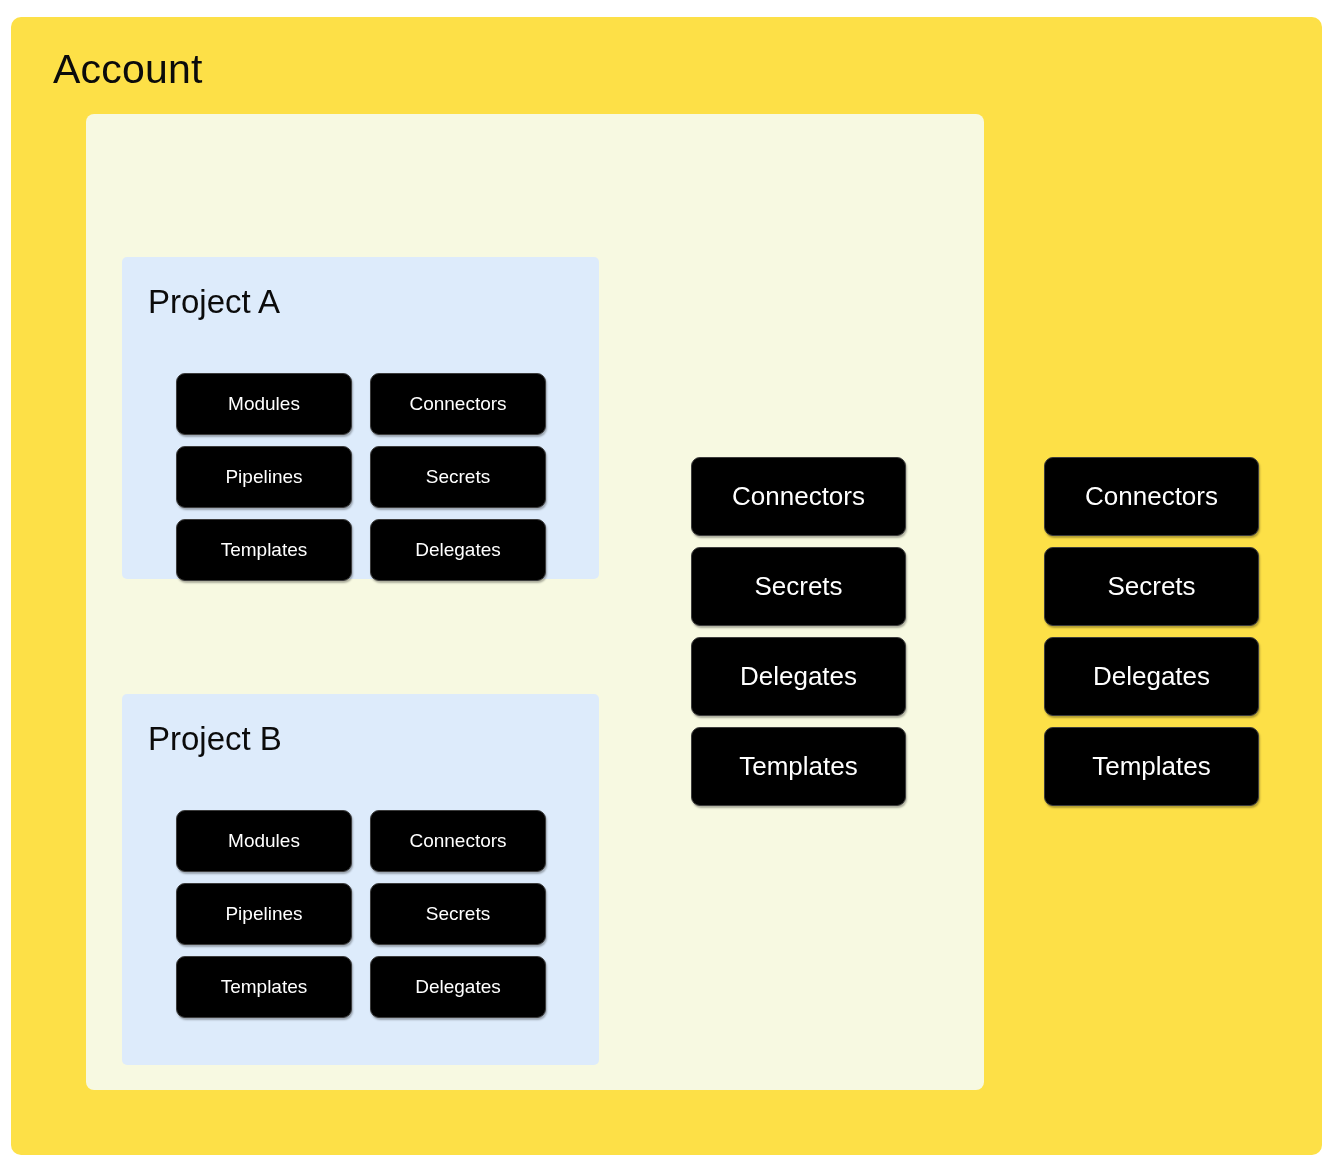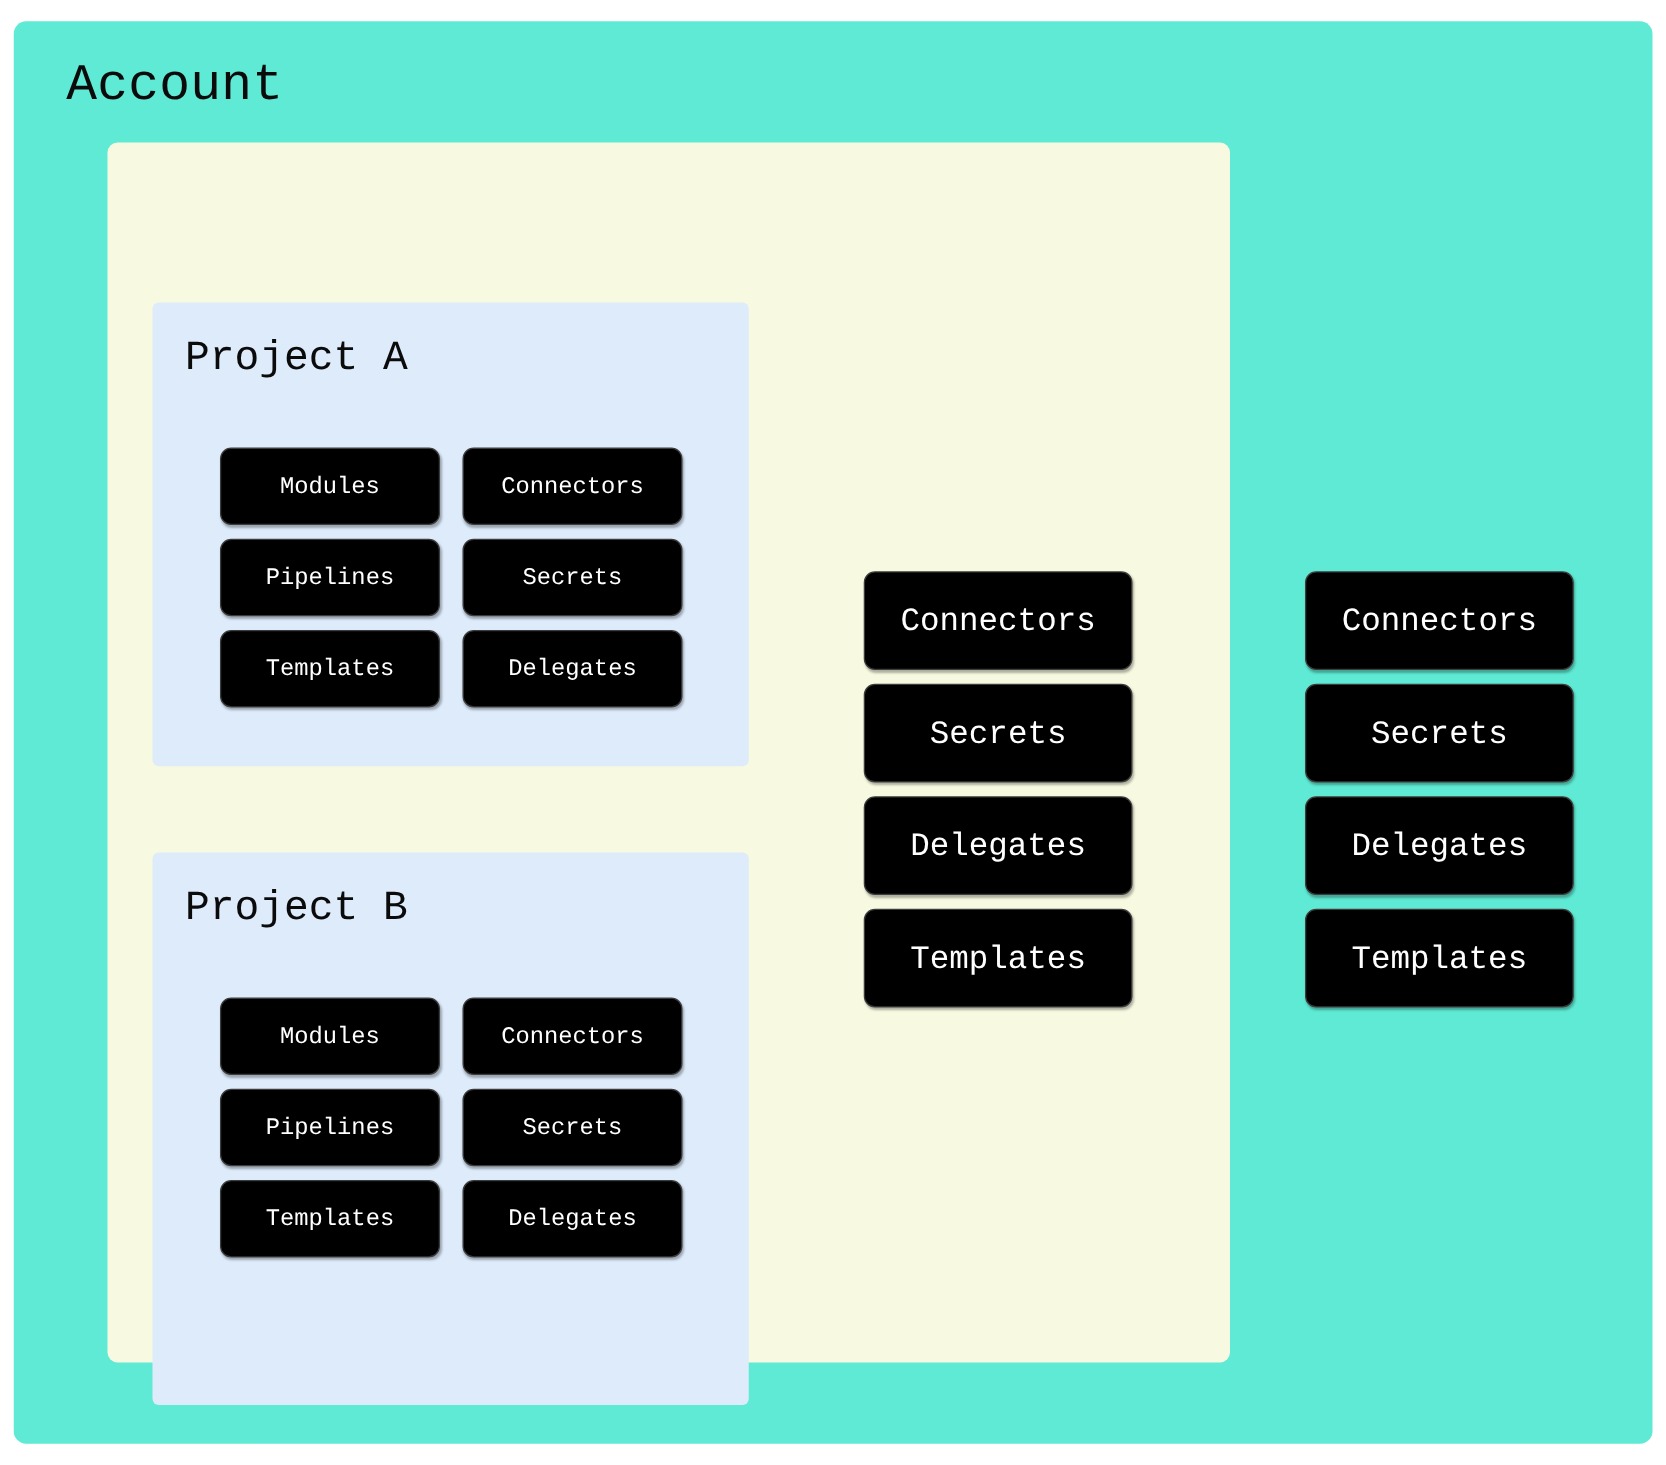--- a/index.html
+++ b/index.html
@@ -14,24 +14,23 @@
     overflow: hidden;
   }
 
   
   #account-container {
     position: absolute;
     left: 11px;
     top: 17px;
     width: 1311px;
     height: 1138px;
-    background: #5eead4;
+    background: #fde047;
     border-radius: 10px;
     box-sizing: border-box;
-    font-family: Liberation Mono, monospace;
   }
 
   #account-title {
     position: absolute;
     left: 42px;
     top: 32px;
     font-size: 41px;
     line-height: 1;
     color: #0b0b0b;
     font-weight: 400;
@@ -64,22 +63,22 @@
 
   
   .project-container {
     position: absolute;
     left: 36px;
     width: 477px;
     background: #ddebfb;
     border-radius: 5px;
     box-sizing: border-box;
   }
-  #project-a-container { top: 128px; height: 371px; }
-  #project-b-container { top: 568px; height: 442px; }
+  #project-a-container { top: 143px; height: 322px; }
+  #project-b-container { top: 580px; height: 371px; }
 
   .project-title {
     position: absolute;
     left: 26px;
     top: 28px;
     font-size: 33px;
     line-height: 1;
     color: #0b0b0b;
     font-weight: 400;
     white-space: nowrap;

